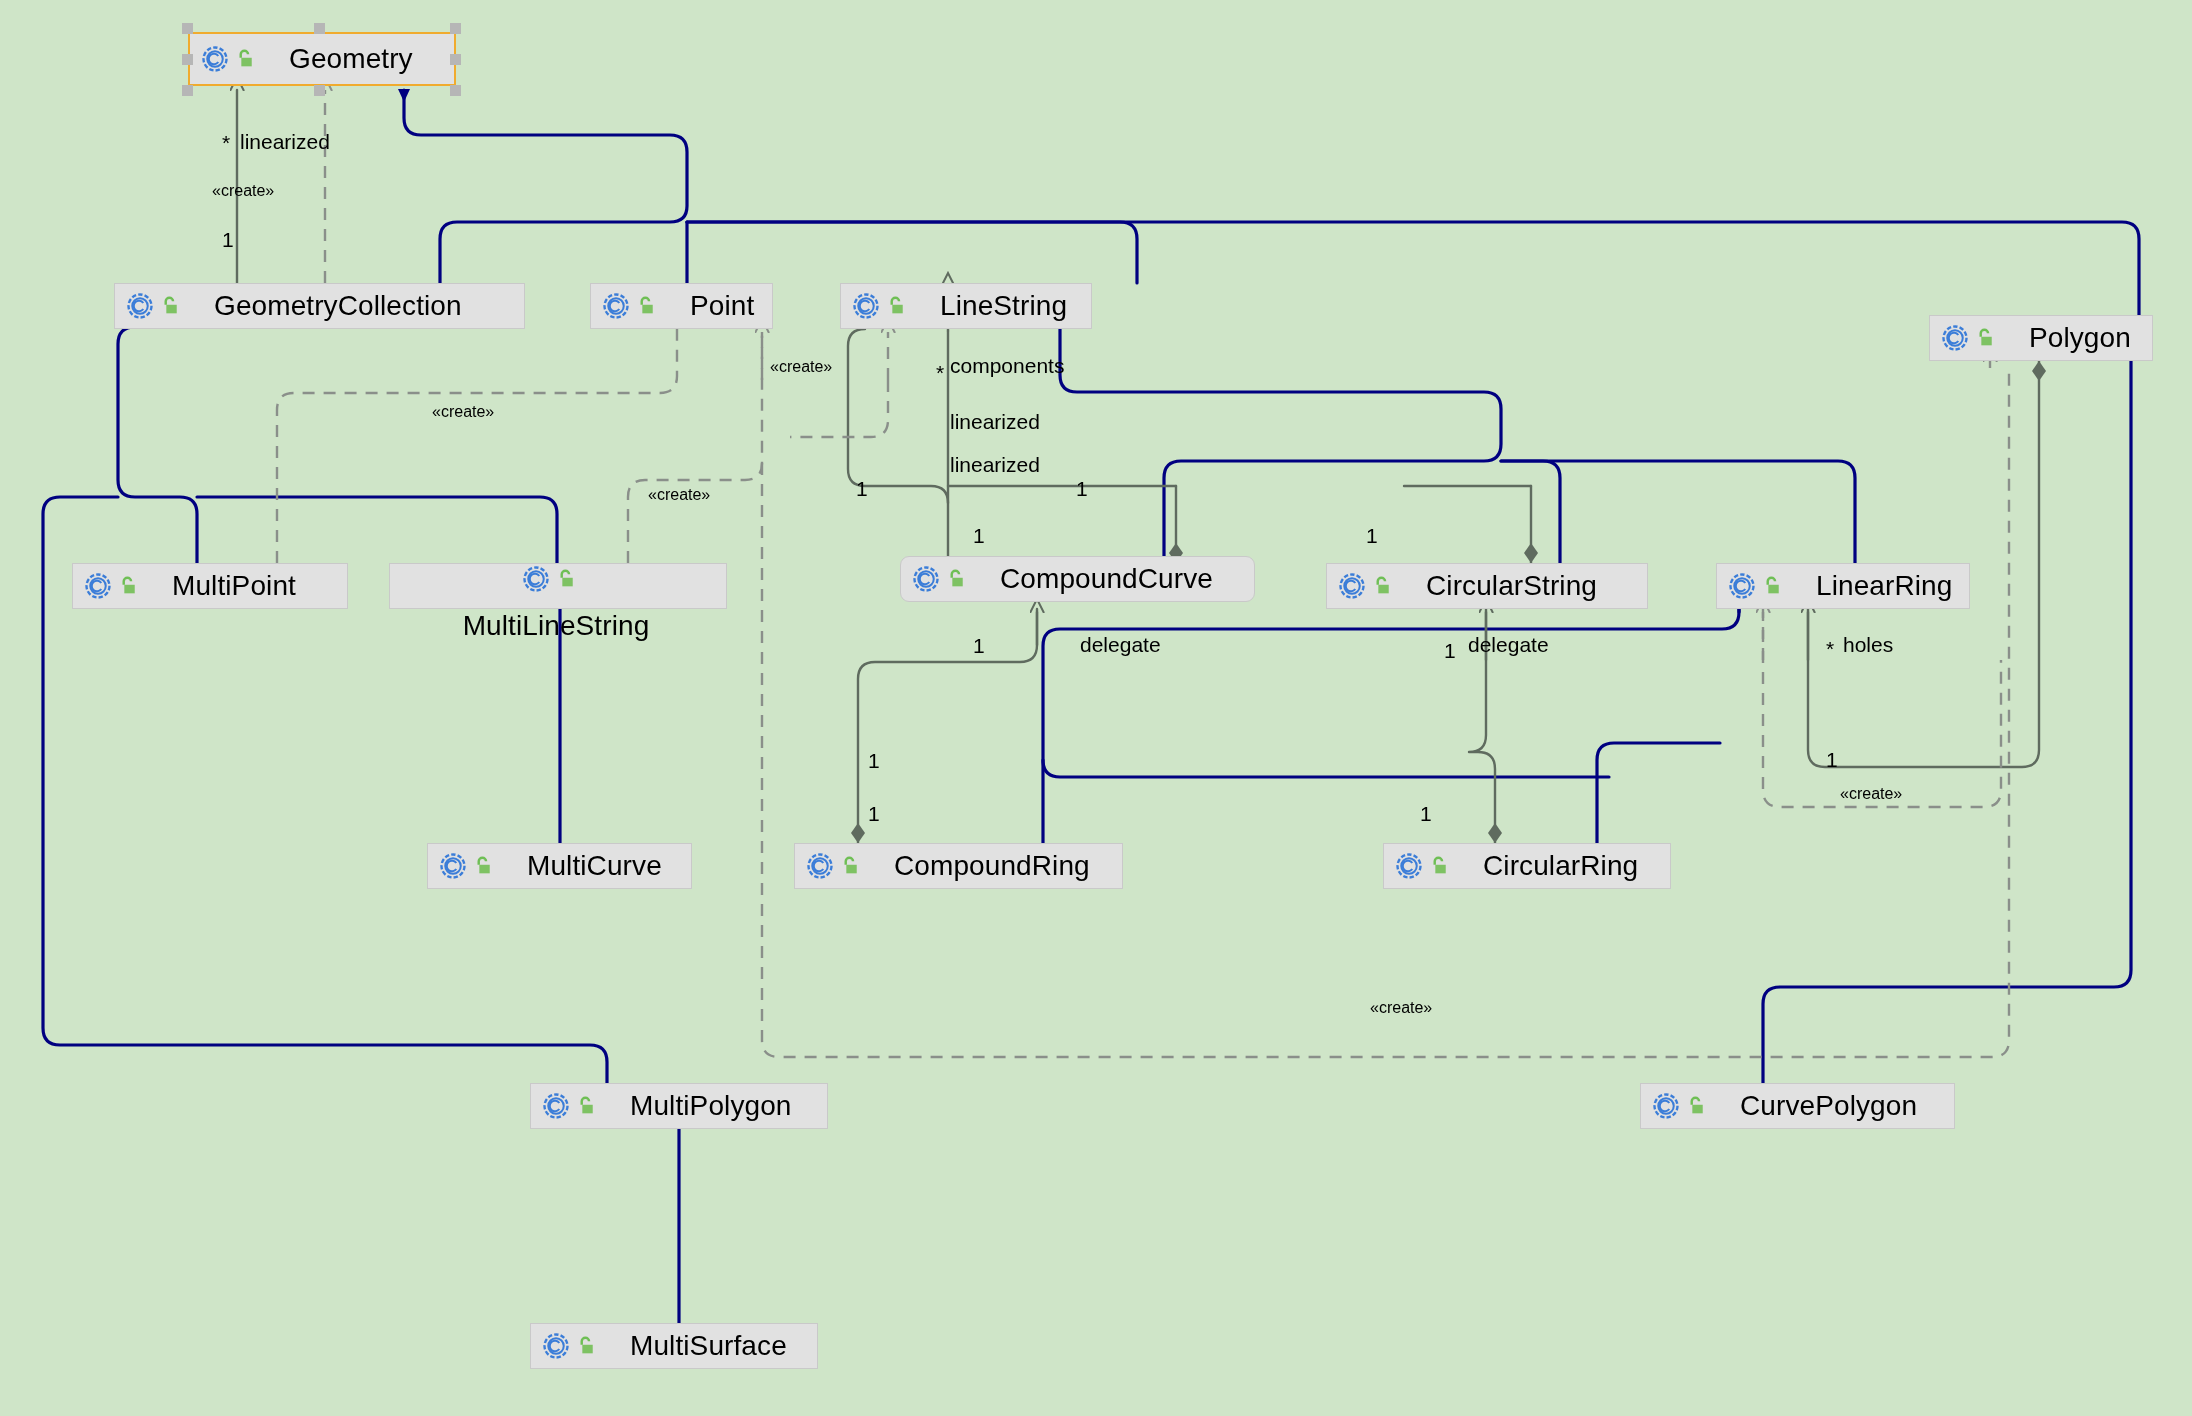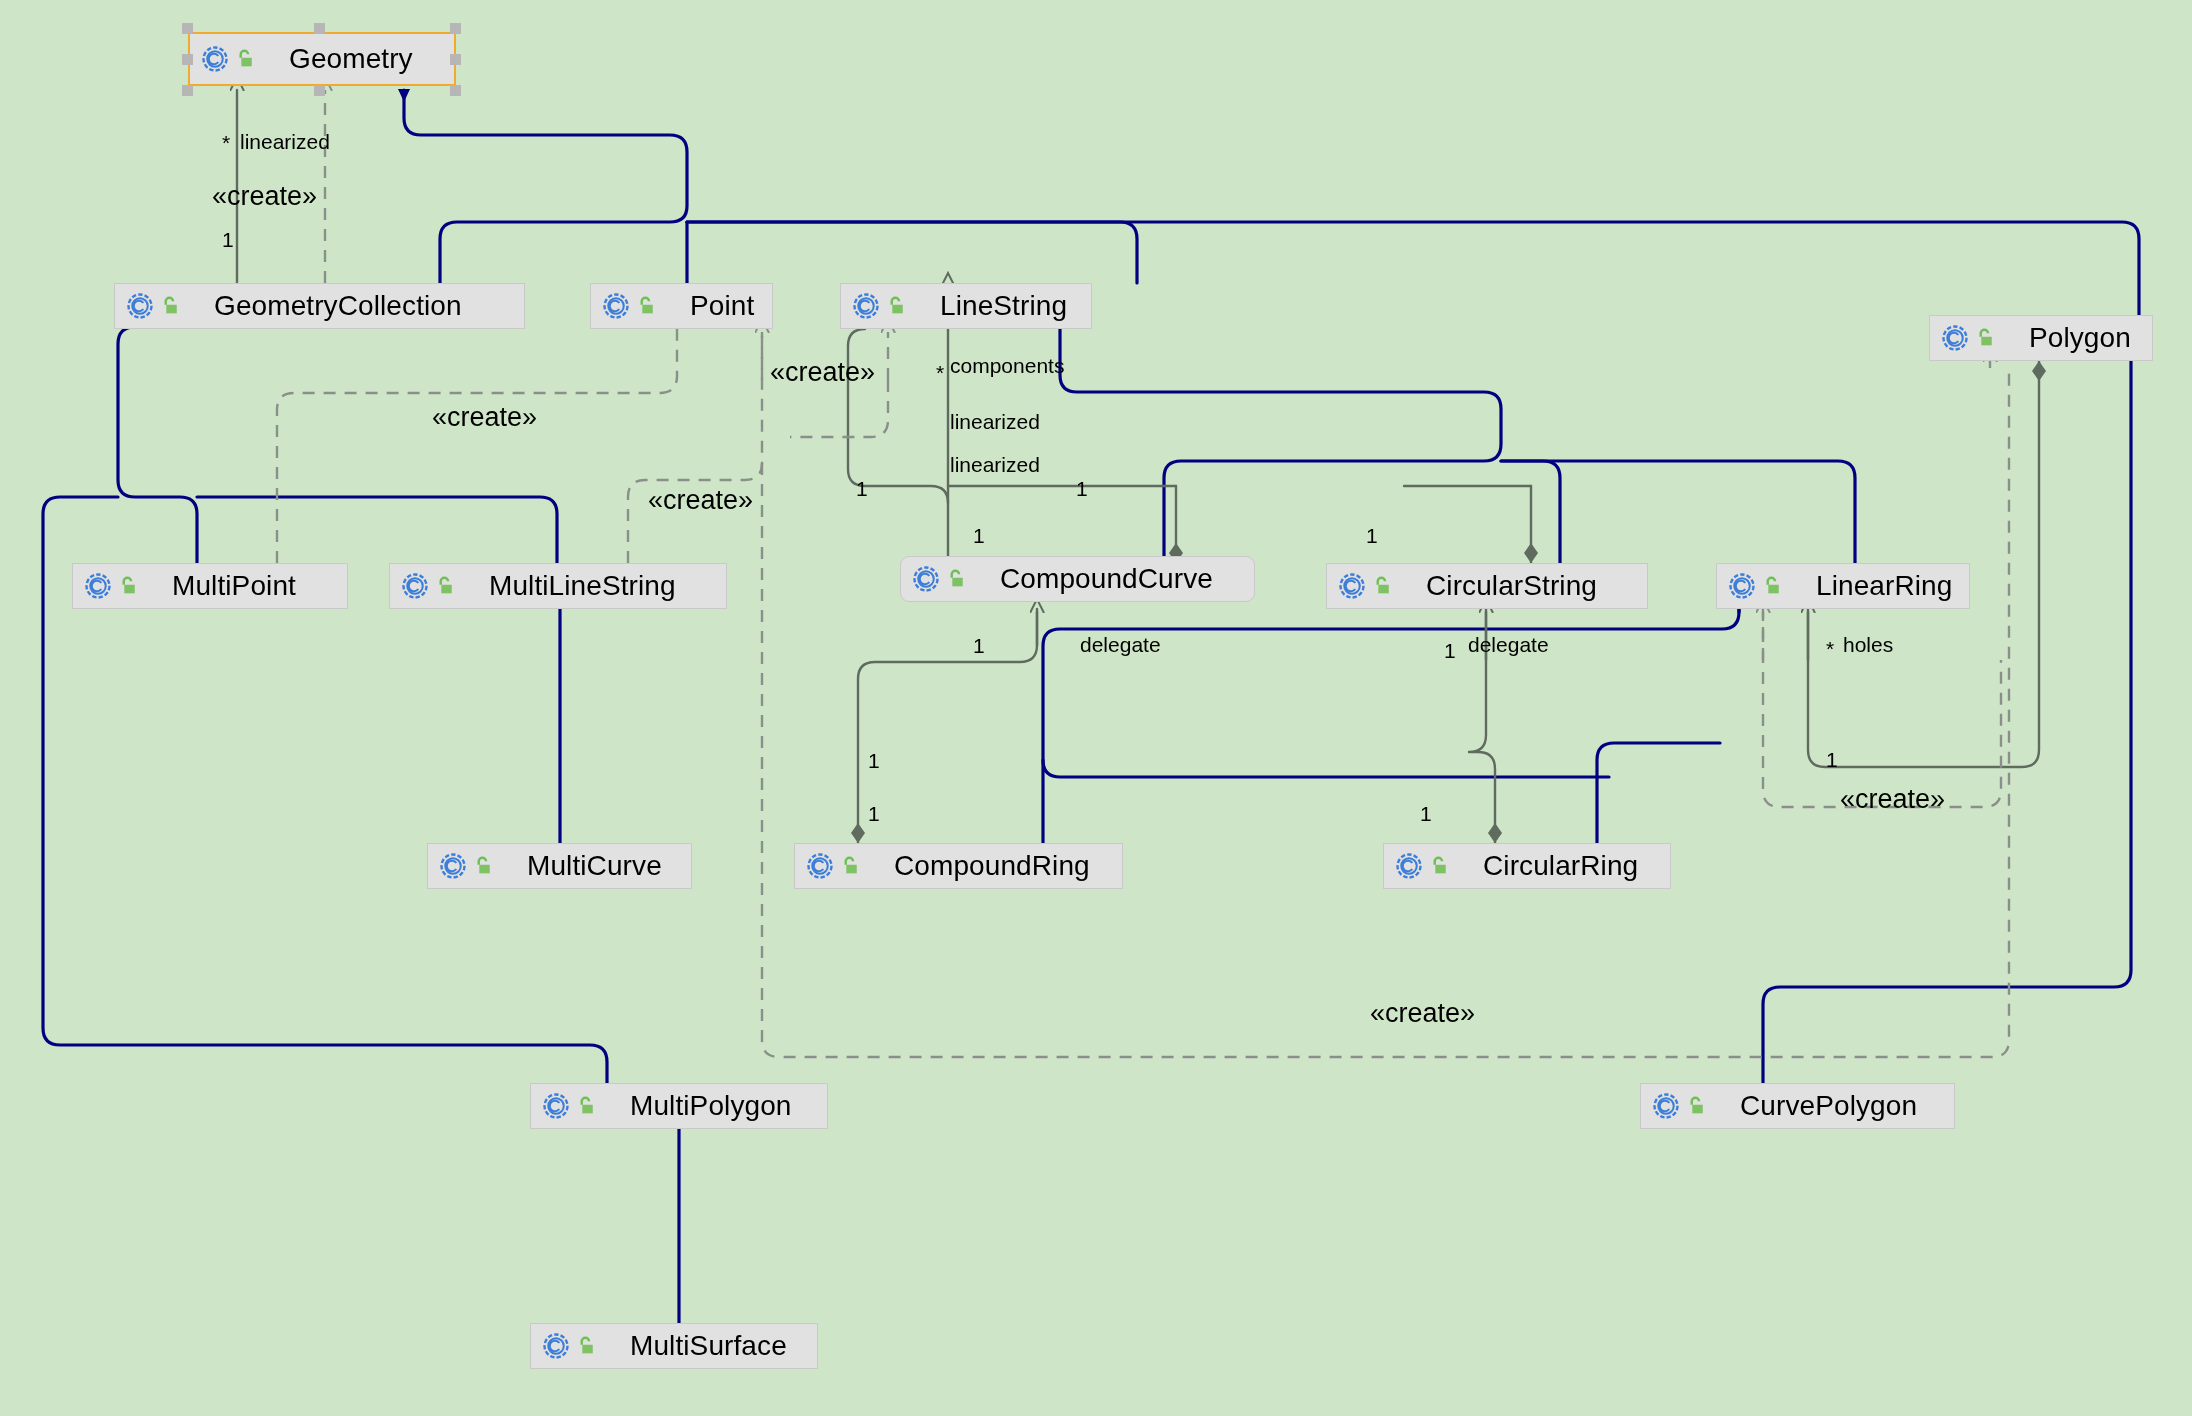--- a/index.html
+++ b/index.html
@@ -58,21 +58,21 @@
   }
   .edge-label {
     position: absolute;
     font-size: 21px;
     color: #000;
     white-space: nowrap;
     z-index: 4;
     line-height: 1;
   }
   .edge-label.mult { font-size: 21px; }
-  .edge-label.stereo { font-size: 27px; }
+  .edge-label.stereo { font-size: 16px; }
 </style>
 </head>
 <body>
 
 <div id="canvas">
 
   <svg id="edges" viewBox="0 0 2192 1416" width="2192" height="1416">
     <defs>
 
       <marker id="gen-blue" markerWidth="14" markerHeight="14" refX="1" refY="6" orient="auto" markerUnits="userSpaceOnUse">
@@ -288,21 +288,21 @@
       <span class="lock-icon">
         <svg width="20" height="22" viewBox="0 0 16 18">
           <path d="M4.5,8 L4.5,5.2 A3,3 0 0 1 10.5,5.2" fill="none" stroke="#6fbf55" stroke-width="2"></path>
           <rect x="5" y="8" width="8.5" height="7" fill="#7ec263"></rect>
         </svg>
       </span>
     </span>
     <span class="nlabel">MultiPoint</span>
   </div>
 
-  <div class="node" style="left:389px;top:563px;width:338px;">
+  <div class="node" style="left:389px;top:563px;width:338px;flex-direction:column;">
     <span class="icons">
       <span class="class-icon">
         <svg width="30" height="30" viewBox="0 0 24 24">
           <circle cx="12" cy="12" r="9.2" fill="none" stroke="#3b7dd8" stroke-width="1.9" stroke-dasharray="3.5 1.7"></circle>
           <circle cx="12" cy="12" r="6.2" fill="none" stroke="#3b7dd8" stroke-width="1.6"></circle>
           <path d="M14.6,9.6 A4.2,4.2 0 1 0 14.6,14.4" fill="none" stroke="#3b7dd8" stroke-width="1.7"></path>
         </svg>
       </span>
       <span class="lock-icon">
         <svg width="20" height="22" viewBox="0 0 16 18">

